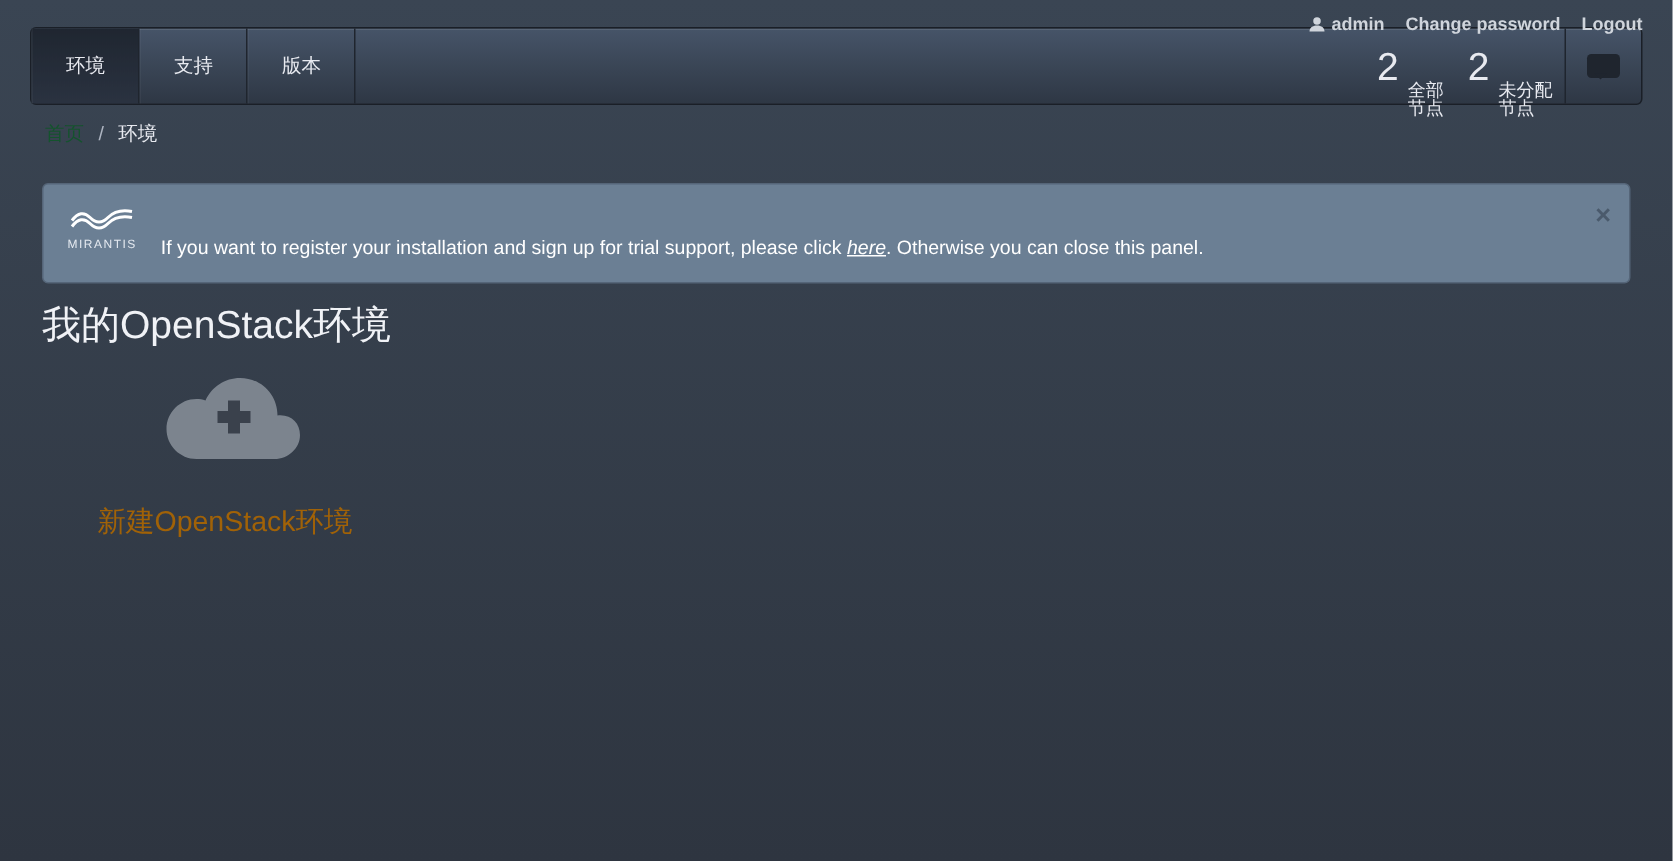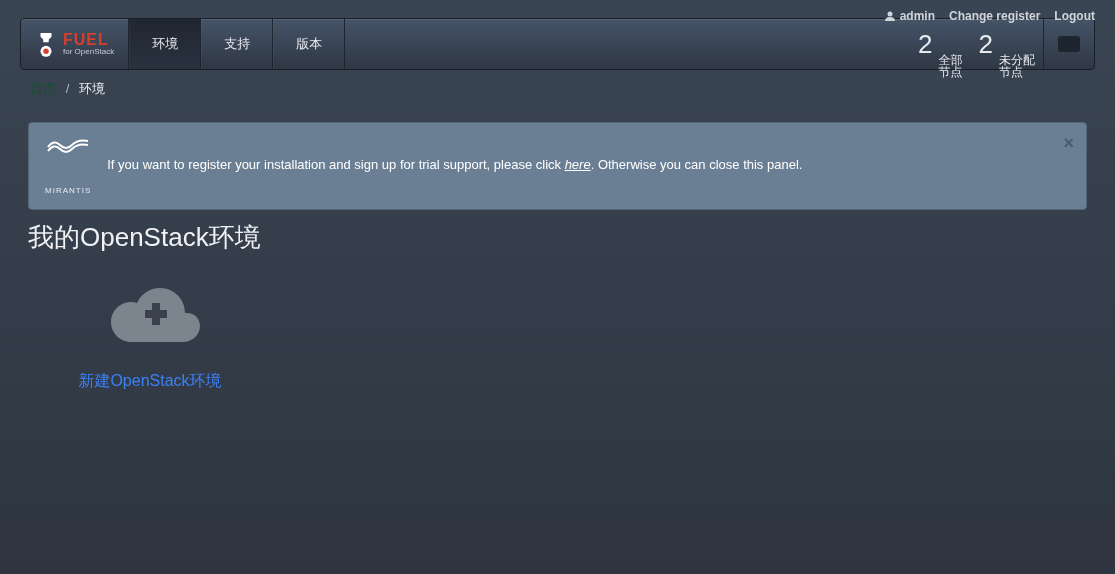--- a/index.html
+++ b/index.html
@@ -97,72 +97,61 @@
   border: 1px solid #556578;
   border-radius: 4px;
   padding: 12px 30px 14px 16px;
   display: flex;
   align-items: flex-start;
   gap: 16px;
   position: relative;
   color: #fff;
   font-size: 13px;
 }
-.alert-logo { display: flex; flex-direction: column; align-items: center; line-height: 1; padding-top: 2px; gap: 28px; }
+.alert-logo { display: flex; flex-direction: column; align-items: center; line-height: 1; padding-top: 2px; }
 .alert-logo .ml { font-size: 8px; letter-spacing: 1px; margin-top: 2px; color: #e4e9f0; }
 .alert-body { line-height: 1.5; }
 .alert-body b { font-weight: bold; }
 .alert a { color: #ffffff; text-decoration: underline; font-style: italic; }
 .alert .close {
   position: absolute; right: 12px; top: 10px;
   color: #4a5a6c; font-size: 18px; cursor: pointer;
   font-weight: bold;
 }
 .page-title {
-  margin: 8px 28px 18px 28px;
+  margin: 8px 28px 3px 28px;
   font-size: 26px;
   font-weight: normal;
   color: #f0f2f6;
 }
 .tile {
   margin-left: 60px;
   width: 180px;
   text-align: center;
   cursor: pointer;
 }
 .cloud-wrap { display: flex; justify-content: center; margin-bottom: 18px; }
-.tile-label { color: #3b82f6; font-size: 16px; }
+.tile-label { color: #a16207; font-size: 19px; }
 </style>
 </head>
 <body>
 
 <div class="topbar">
   <a href="#" class="user-icon">
     <svg width="12" height="12" viewBox="0 0 24 24" fill="#d0d5dc">
         <circle cx="12" cy="8" r="5"></circle>
         <path d="M2 22c0-5 4-8 10-8s10 3 10 8"></path>
       </svg>
     <span>admin</span>
   </a>
-  <a href="#">Change register</a>
+  <a href="#">Change password</a>
   <a href="#">Logout</a>
 </div>
 
 <div class="navbar">
-  <div class="logo">
-    <svg width="22" height="26" viewBox="0 0 24 28">
-      <path fill="#fff" d="M6 2h12v4l-3 3v3h-6V9L6 6z"></path>
-      <circle cx="12" cy="22" r="6" fill="#fff"></circle>
-      <circle cx="12" cy="22" r="3" fill="#d63f2c"></circle>
-    </svg>
-    <div class="logo-text">
-      <span class="logo-fuel">FUEL</span>
-      <span class="logo-sub">for OpenStack</span>
-    </div>
-  </div>
   <div class="nav-item active">
     <span>环境</span>
   </div>
   <div class="nav-item">
     <span>支持</span>
   </div>
   <div class="nav-item">
     <span>版本</span>
   </div>
   <div class="nav-spacer"></div>

